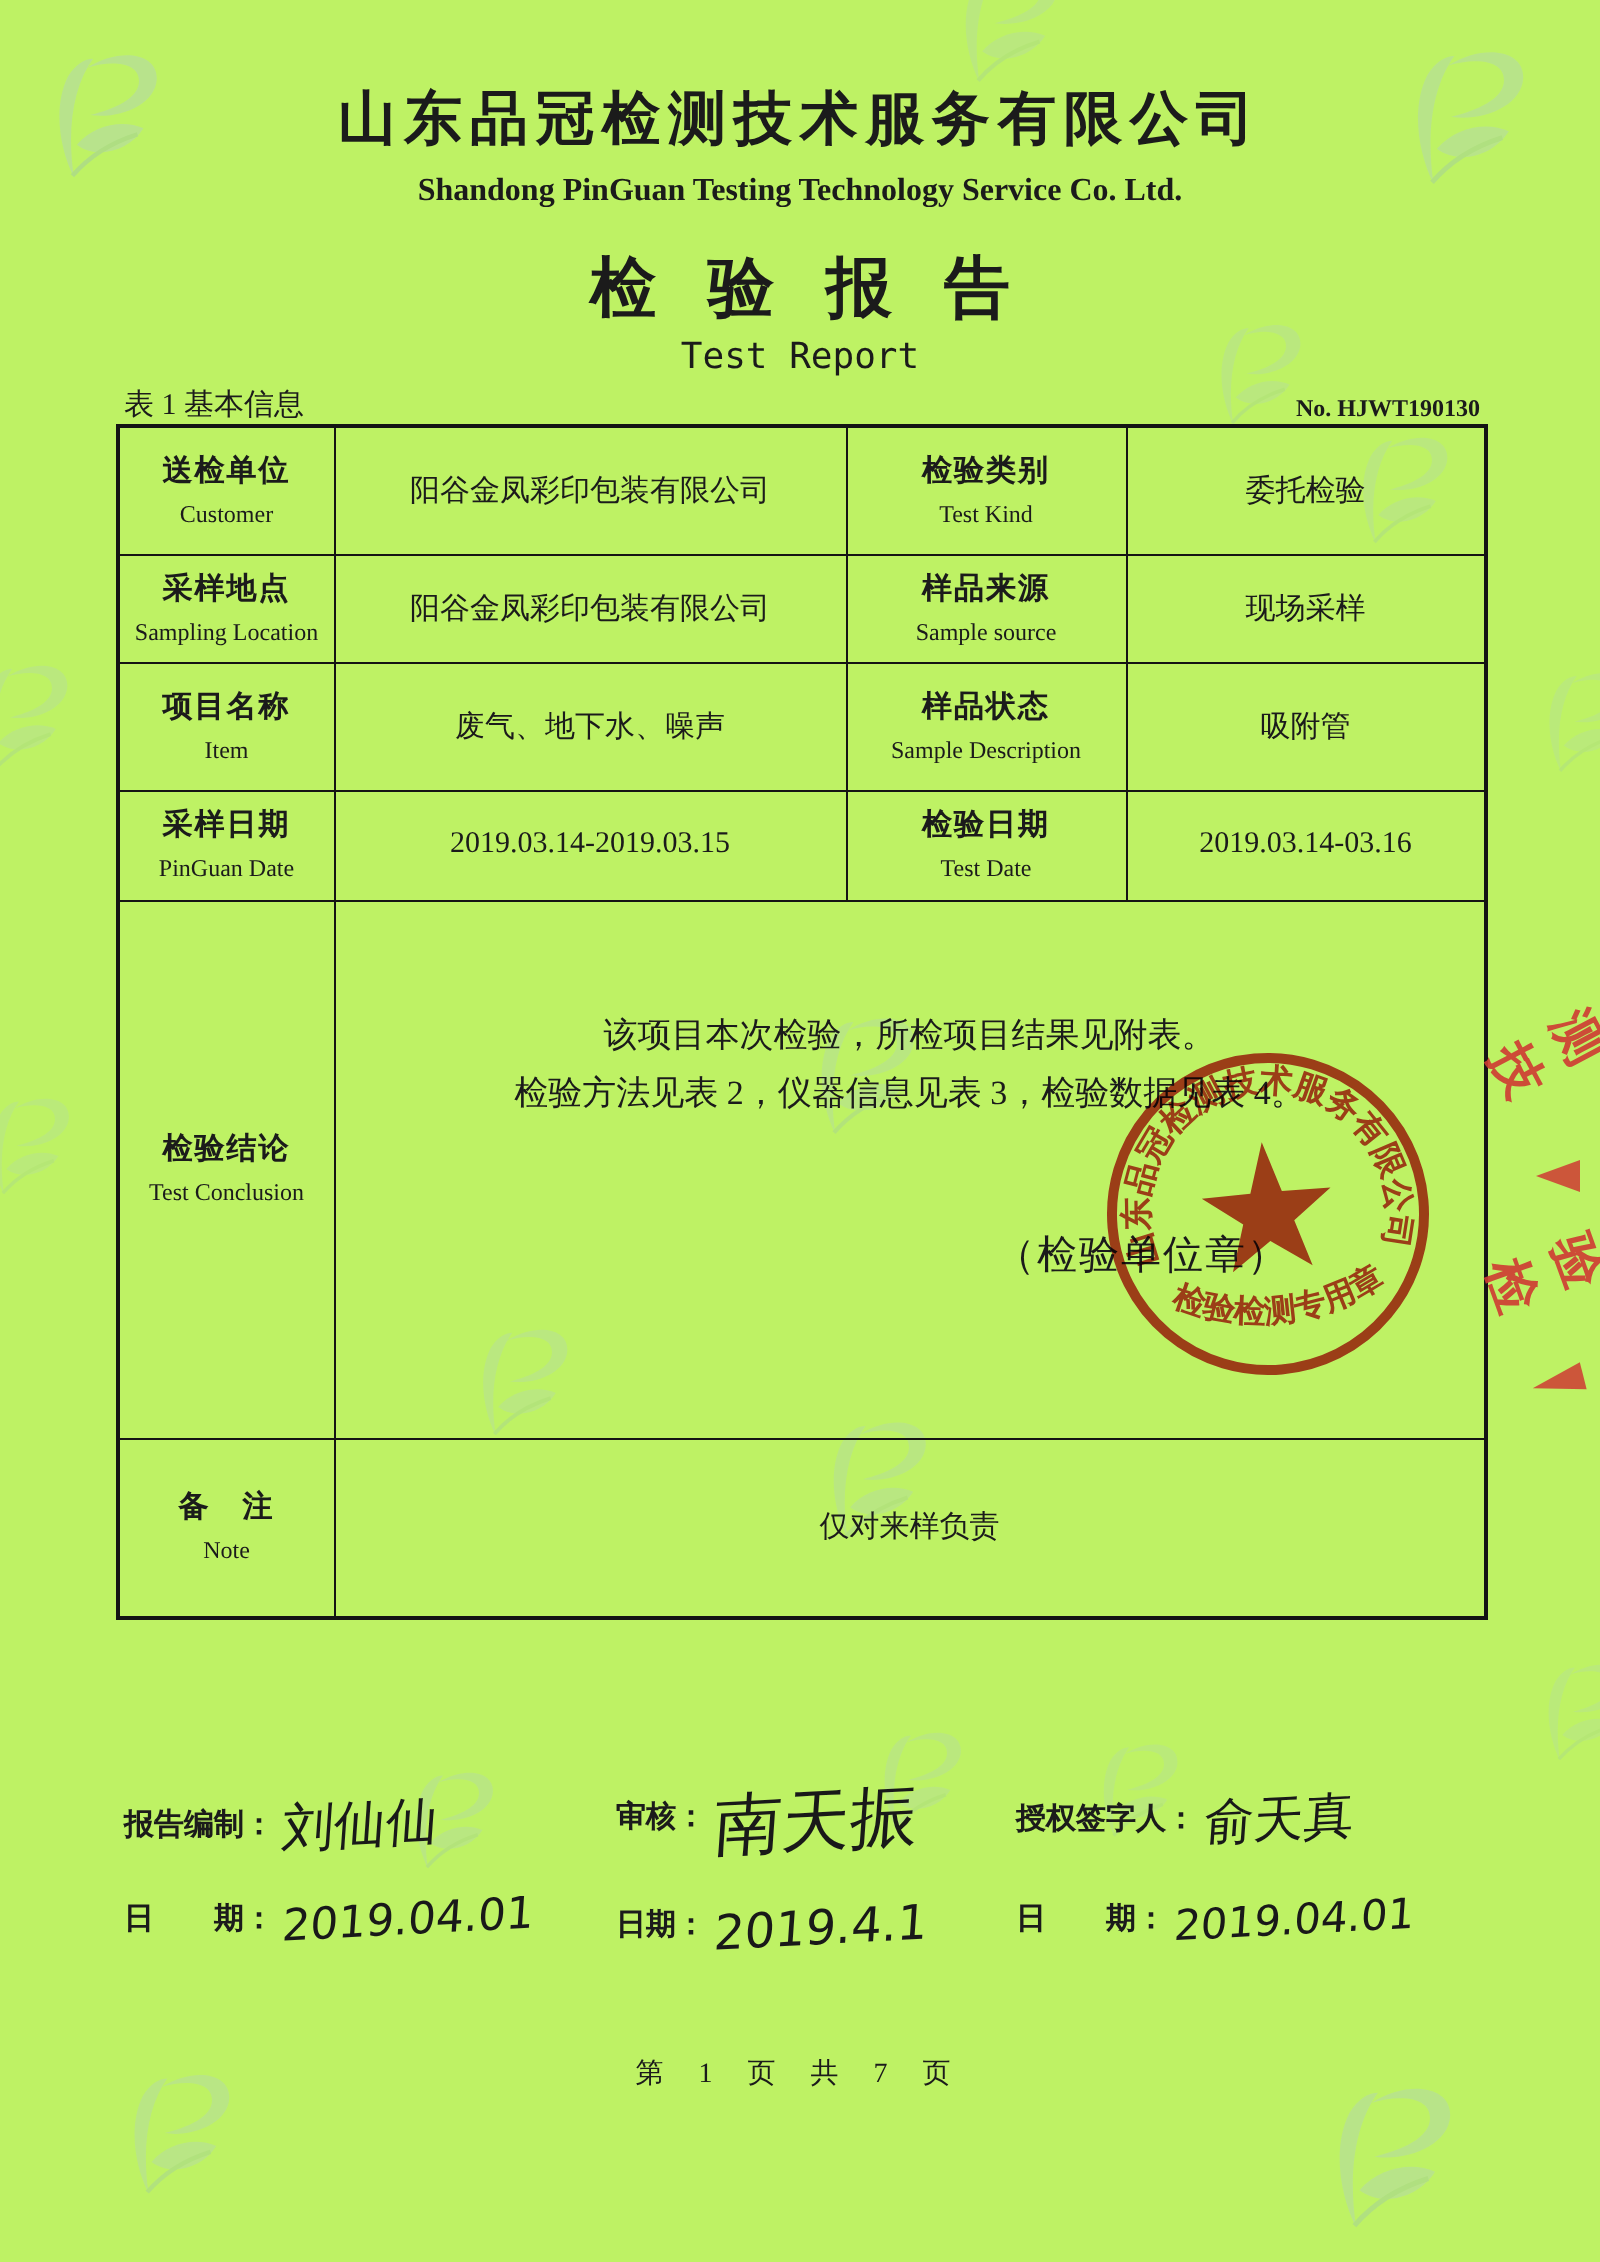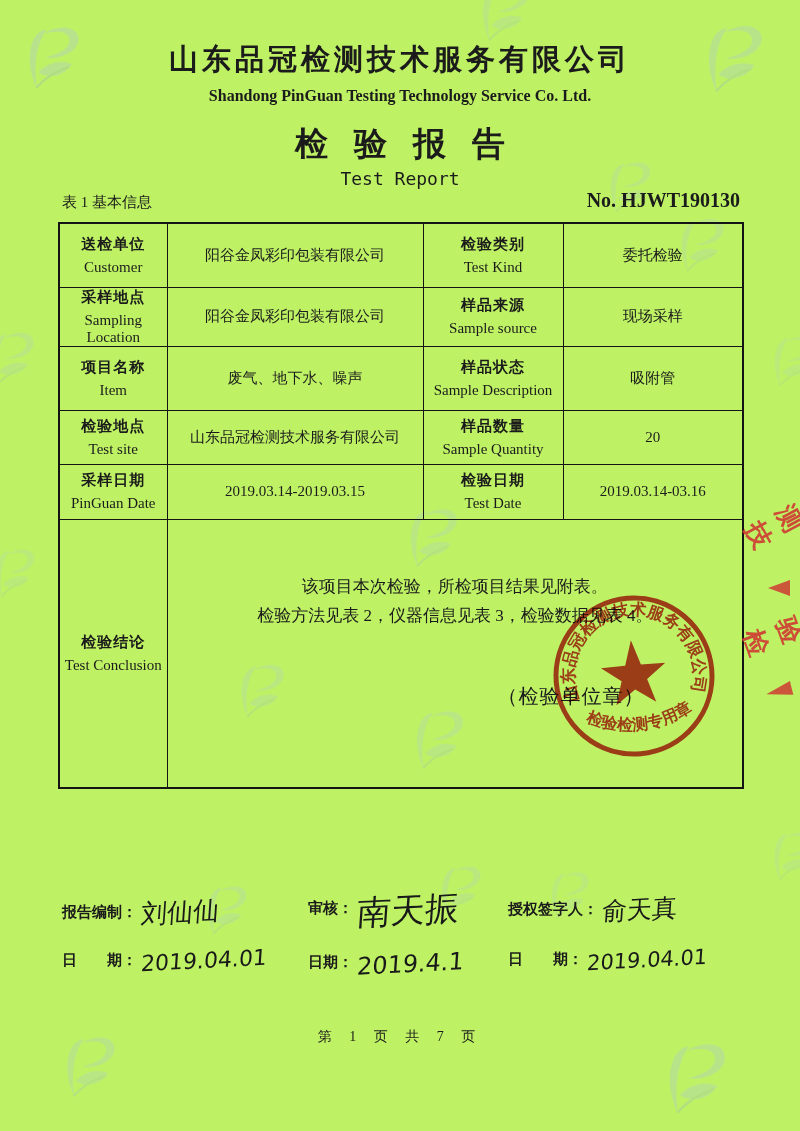--- a/index.html
+++ b/index.html
@@ -15,29 +15,29 @@
   .company-cn{position:absolute;top:40px;left:0;width:100%;text-align:center;
     font-size:29px;font-weight:bold;letter-spacing:4px;}
   .company-en{position:absolute;top:87px;left:0;width:100%;text-align:center;
     font-size:16px;font-weight:bold;}
   .title-cn{position:absolute;top:122px;left:0;width:100%;text-align:center;
     font-size:33px;font-weight:bold;letter-spacing:26px;text-indent:26px;}
   .title-en{position:absolute;top:168px;left:0;width:100%;text-align:center;
     font-size:18px;font-family:"DejaVu Sans Mono","Liberation Mono",monospace;font-weight:500;}
   .caption-row{position:absolute;top:190px;left:58px;width:684px;height:22px;}
   .caption-left{position:absolute;left:4px;bottom:0;font-size:15px;font-weight:normal;}
-  .caption-right{position:absolute;right:2px;bottom:0;font-size:20px;font-weight:bold;font-family:Liberation Serif, serif;}
+  .caption-right{position:absolute;right:2px;bottom:0;font-size:12px;font-weight:bold;font-family:Liberation Serif, serif;}
   
   .report-table{position:absolute;top:212px;left:58px;border-collapse:collapse;
     table-layout:fixed;width:684px;}
   .report-table td{border:1.5px solid #141414;text-align:center;vertical-align:middle;
     padding:0;overflow:hidden;}
-  .report-table{border:2.5px solid #141414;margin-top:10px;}
+  .report-table{border:2.5px solid #141414;}
   td.lbl .cn{font-size:15px;font-weight:bold;letter-spacing:1px;display:block;margin-bottom:5px;}
-  td.lbl .en{font-size:15px;display:block;}
+  td.lbl .en{font-size:12px;display:block;}
   td.val{font-size:15px;}
   .concl-cell{position:relative;}
   .concl-text{position:absolute;top:52px;left:0;width:100%;text-align:center;
     font-size:17px;line-height:29px;}
   .seal-hint{position:absolute;left:330px;top:163px;font-size:20px;letter-spacing:1px;z-index:1;}
   .stamp{position:absolute;left:380px;top:70px;width:172px;height:172px;z-index:2;
     mix-blend-mode:multiply;opacity:.92;transform:rotate(-5deg);}
   
   .edge-frag{position:absolute;color:#cf3b33;font-weight:bold;
     font-family:"Liberation Serif",serif;opacity:.9;}
@@ -165,32 +165,20 @@
       <td class="lbl">
         <span class="cn">项目名称</span>
         <span class="en">Item</span>
           </td>
       <td class="val">废气、地下水、噪声</td>
       <td class="lbl">
         <span class="cn">样品状态</span>
         <span class="en">Sample Description</span>
           </td>
       <td class="val">吸附管</td>
-    </tr>
-    <tr style="height:54px">
-      <td class="lbl">
-        <span class="cn">检验地点</span>
-        <span class="en">Test site</span>
-          </td>
-      <td class="val">山东品冠检测技术服务有限公司</td>
-      <td class="lbl">
-        <span class="cn">样品数量</span>
-        <span class="en">Sample Quantity</span>
-          </td>
-      <td class="val">20</td>
     </tr>
     <tr style="height:55px">
       <td class="lbl">
         <span class="cn">采样日期</span>
         <span class="en">PinGuan Date</span>
           </td>
       <td class="val">2019.03.14-2019.03.15</td>
       <td class="lbl">
         <span class="cn">检验日期</span>
         <span class="en">Test Date</span>
@@ -216,20 +204,27 @@
           <text font-size="16.5" font-weight="bold" fill="#cc3028" font-family="Liberation Serif,serif">
             <textPath href="#arcTop">山东品冠检测技术服务有限公司</textPath>
           </text>
           <polygon fill="#cc3028" points="86,50 93.9,75.1 118.3,75.5 98.8,90.2 106,113.5 86,99.5 66,113.5 73.2,90.2 53.7,75.5 78.1,75.1"></polygon>
           <text font-size="16" font-weight="bold" fill="#cc3028" font-family="Liberation Serif,serif">
             <textPath href="#arcBot">检验检测专用章</textPath>
           </text>
         </svg>
       </td>
     </tr>
+    <tr style="height:90px">
+      <td class="lbl">
+        <span class="cn">备　注</span>
+        <span class="en">Note</span>
+          </td>
+      <td class="val" colspan="3">仅对来样负责</td>
+    </tr>
   </tbody>
     </table>
 
   <span class="edge-frag" style="left:756px;top:500px;font-size:26px;transform:rotate(62deg);">测技</span>
   <span class="frag-tri" style="left:768px;top:580px;border-width:8px 22px 8px 0;border-color:transparent #cf3b33 transparent transparent;"></span>
   <span class="edge-frag" style="left:752px;top:612px;font-size:26px;transform:rotate(70deg);">验检</span>
   <span class="frag-tri" style="left:766px;top:684px;border-width:7px 26px 7px 0;border-color:transparent #cf3b33 transparent transparent;transform:rotate(-14deg);"></span>
 
   <div class="sig-group" style="left:62px;top:895px">
     <span class="sig-label">报告编制：</span>

